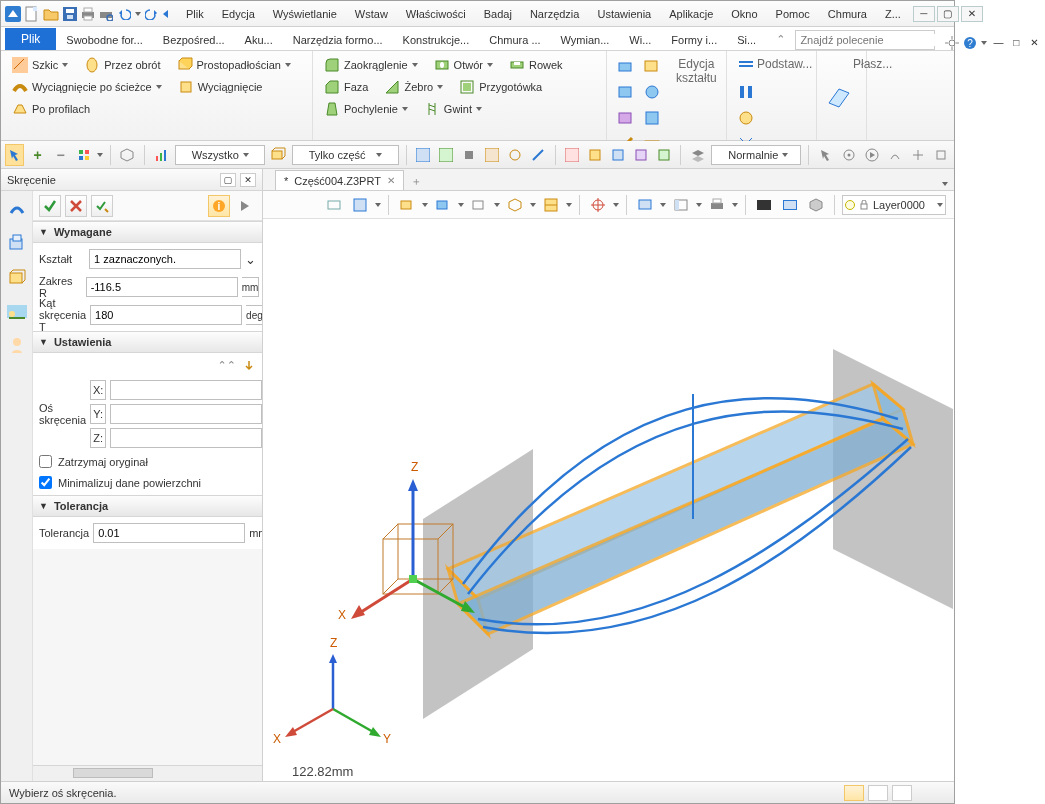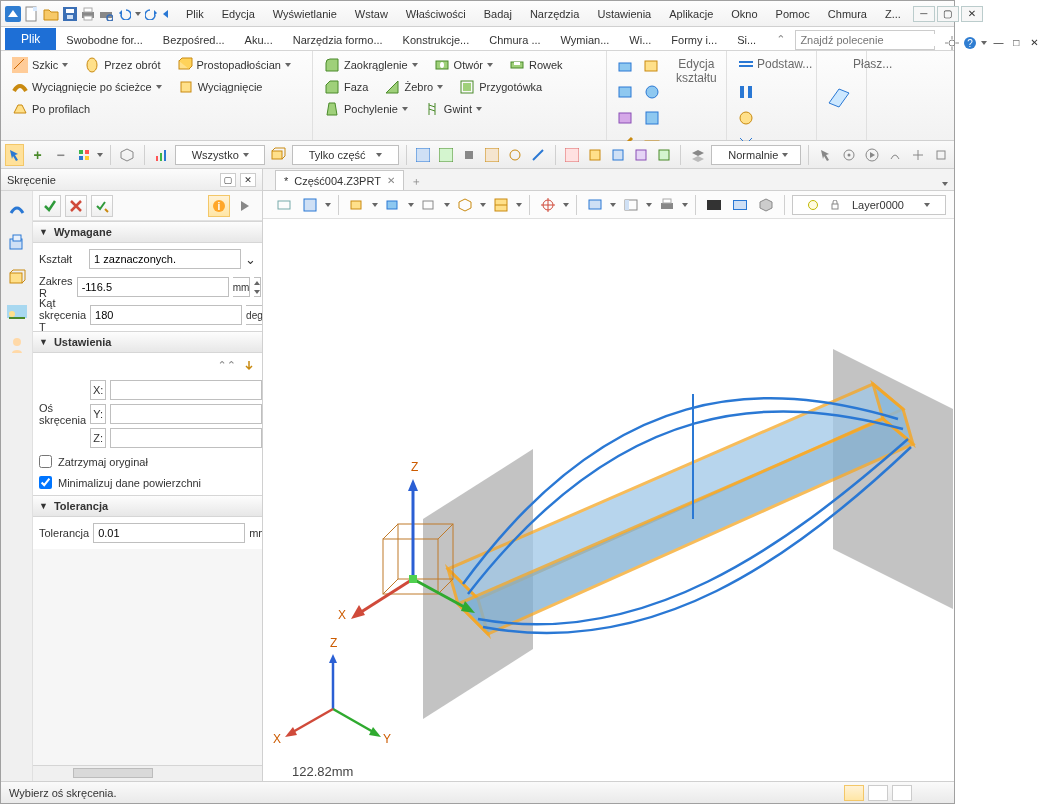--- a/index.html
+++ b/index.html
@@ -70,21 +70,21 @@
     .check-row input { width: 13px; height: 13px; }
 
     
     .viewport-wrap { flex: 1; display: flex; flex-direction: column; background: #fff; }
     .doc-tabs { height: 22px; background: #f3f3f3; border-bottom: 1px solid #d0d0d0; display: flex; align-items: flex-end; padding-left: 12px; gap: 2px; }
     .doc-tab { height: 20px; background: #fff; border: 1px solid #c8c8c8; border-bottom: none; padding: 2px 8px; display: flex; align-items: center; gap: 6px; cursor: pointer; }
     .doc-tab .close { font-size: 10px; color: #888; cursor: pointer; }
     .add-tab { width: 20px; height: 18px; display: flex; align-items: center; justify-content: center; color: #888; cursor: pointer; }
     .view-toolbar { height: 28px; background: #fcfcfc; border-bottom: 1px solid #e0e0e0; display: flex; align-items: center; padding: 0 8px; gap: 4px; justify-content: flex-end; }
     .vbtn { width: 22px; height: 22px; display: flex; align-items: center; justify-content: center; cursor: pointer; }
-    .layer-combo { height: 20px; border: 1px solid #c8c8c8; display: flex; align-items: center; gap: 12px; padding: 0 15px; background: #fff; cursor: pointer; }
+    .layer-combo { height: 20px; border: 1px solid #c8c8c8; display: flex; align-items: center; gap: 4px; padding: 0 2px; background: #fff; cursor: pointer; }
     .bulb { width: 10px; height: 10px; border-radius: 50%; background: #fffbde; border: 1px solid #c2b800; }
 
     .canvas { flex: 1; position: relative; background: #fff; overflow: hidden; }
     .hint { position: absolute; top: 4px; left: 8px; color: #8a8a8a; font-size: 11px; line-height: 14px; }
     
     .coord { position: absolute; bottom: 2px; left: 4px; font-size: 13px; color: #444; margin-left: 25px; }
 
     
     .statusbar { height: 22px; background: linear-gradient(#fafafa,#eaeaea); border-top: 1px solid #d0d0d0; display: flex; align-items: center; padding: 0 8px; }
     .status-right { margin-left: auto; display: flex; gap: 4px; align-items: center; }
@@ -661,21 +661,21 @@
               <span>Wymagane</span>
           </div>
           <div class="section-body">
             <div class="field-row">
               <span class="field-label">Kształt</span>
               <input class="field-input" value="1 zaznaczonych." style="">
               <div class="arrow-btn" style="font-size:13px;">⌄</div>
             </div>
             <div class="field-row">
               <span class="field-label">Zakres R</span>
-              <input class="field-input" style="flex: 0 0 50px;" value="-116.5">
+              <input class="field-input" style="flex: 0 0 50px; margin-left: 9px;" value="-116.5">
               <span class="unit-box">mm</span>
               <div class="spinner">
                   <div>
                     <span class="spin-up"></span>
                   </div>
                   <div>
                     <span class="spin-down"></span>
                   </div>
                 </div>
 

